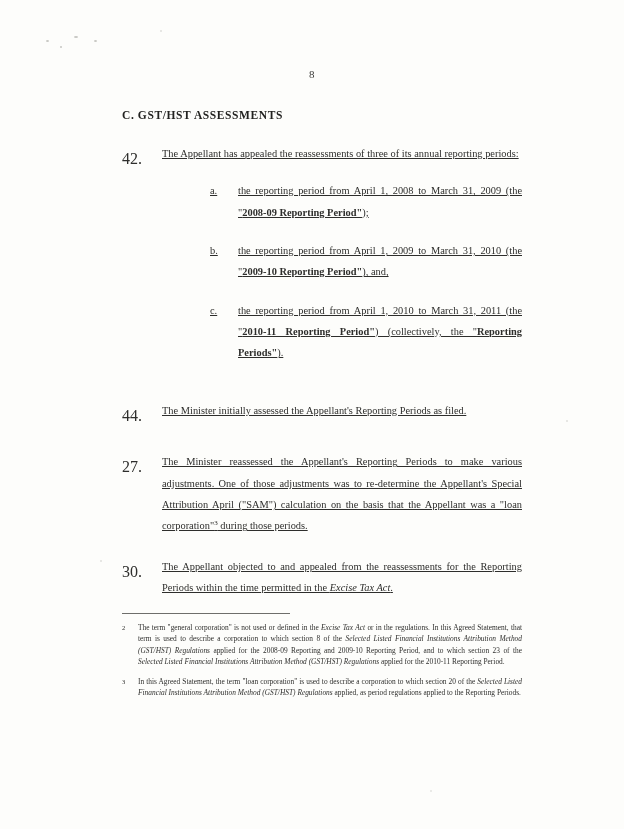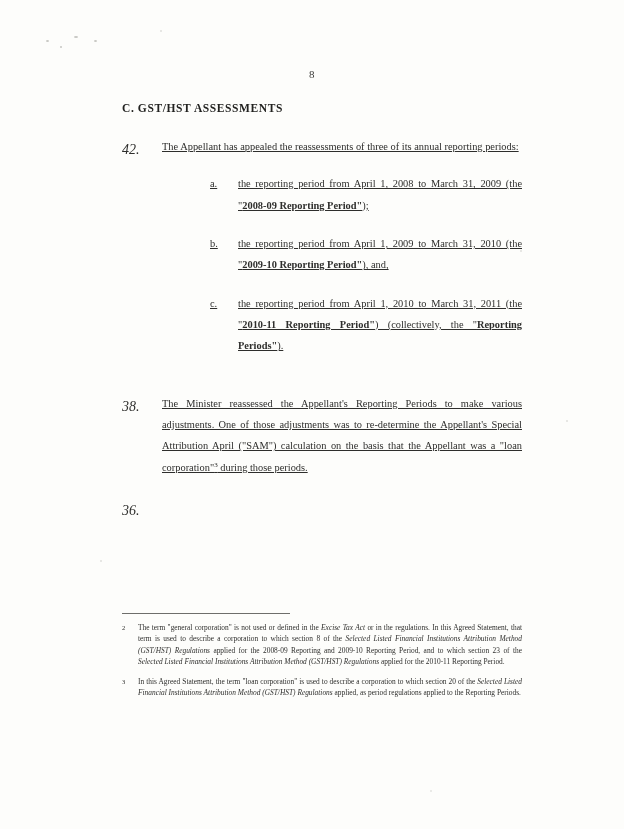--- a/index.html
+++ b/index.html
@@ -30,43 +30,42 @@
     top: 68px;
     left: 0;
     width: 624px;
     text-align: center;
     font-size: 11px;
     color: #3a3a38;
     letter-spacing: .5px;
   }
   .content {
     position: absolute;
-    top: 102px;
+    top: 109px;
     left: 122px;
     width: 400px;
     color: #2e2e2c;
   }
   .section-heading {
     font-size: 11.5px;
     font-weight: bold;
     letter-spacing: .6px;
     margin-bottom: 22px;
     color: #222220;
   }
   .para {
     display: flex;
     margin-bottom: 19px;
     font-size: 10.4px;
     line-height: 2.05;
   }
   .para .num {
     width: 40px;
     flex: 0 0 40px;
-    font-size: 14px;
-    font-style: italic;
+    font-size: 16px;
   }
   .para .body {
     flex: 1 1 auto;
     text-align: justify;
     text-justify: inter-word;
     text-decoration: underline;
   }
   .sublist {
     margin: 16px 0 4px 0;
     padding: 0;
@@ -161,28 +160,33 @@
           </li>
           <li>
             <span class="lbl">c.</span>
             <span class="txt"><span>the reporting period from April 1, 2010 to March 31, 2011 (the "</span><b>2010-11 Reporting Period"</b><span>) (collectively, the "</span><b>Reporting Periods"</b><span>).</span></span>
           </li>
         </ul>
       </div>
     </div>
 
 
-
-    <div class="para">
-      <div class="num">38.</div>
+    <div class="para">
+      <div class="num">44.</div>
+      <div class="body">The Minister initially assessed the Appellant's Reporting Periods as filed.</div>
+    </div>
+
+    <div class="para">
+      <div class="num">27.</div>
       <div class="body"><span>The Minister reassessed the Appellant's Reporting Periods to make various adjustments.  One of those adjustments was to re-determine the Appellant's Special Attribution April ("SAM") calculation on the basis that the Appellant was a "loan corporation"</span><sup>3</sup><span> during those periods.</span></div>
     </div>
 
     <div class="para">
-      <div class="num">36.</div>
+      <div class="num">30.</div>
+      <div class="body"><span>The Appellant objected to and appealed from the reassessments for the Reporting Periods within the time permitted in the </span><i>Excise Tax Act</i><span>.</span></div>
     </div>
 
   </div>
 
   <div class="fn-rule"></div>
 
   <div class="footnotes">
     <div class="footnote">
       <div class="fnum">2</div>
       <div class="ftxt"><span>The term "general corporation" is not used or defined in the </span><i>Excise Tax Act</i><span> or in the regulations.  In this Agreed Statement, that term is used to describe a corporation to which section 8 of the </span><i>Selected Listed Financial Institutions Attribution Method (GST/HST) Regulations</i><span> applied for the 2008-09 Reporting and 2009-10 Reporting Period, and to which section 23 of the </span><i>Selected Listed Financial Institutions Attribution Method (GST/HST) Regulations</i><span> applied for the 2010-11 Reporting Period.</span></div>

